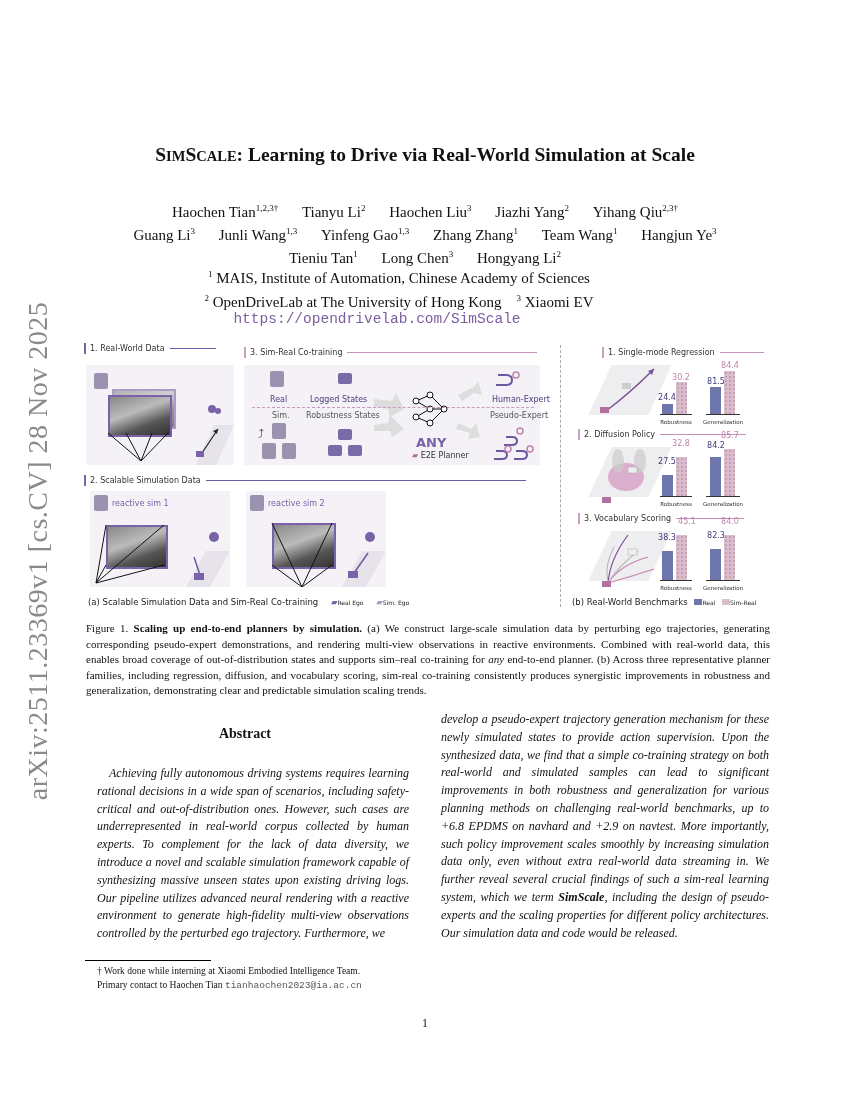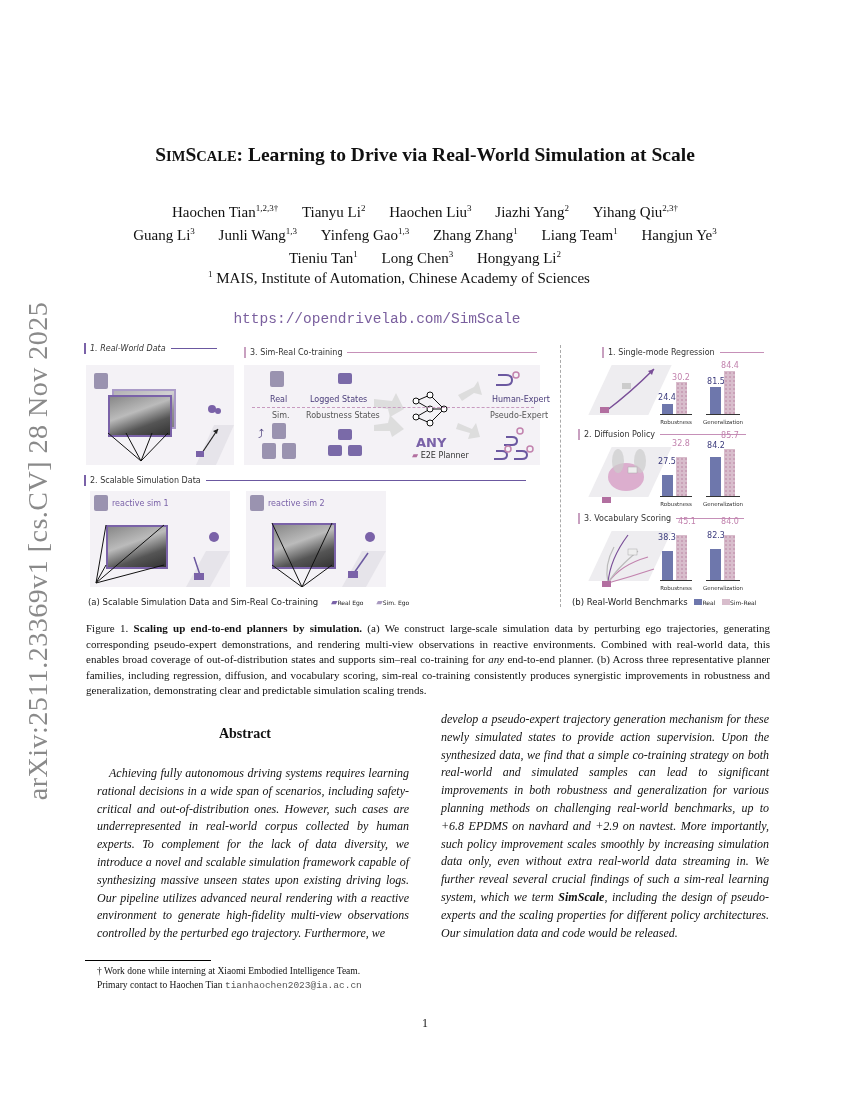--- a/index.html
+++ b/index.html
@@ -66,39 +66,40 @@
     <span class="au"><span>Tianyu Li</span><sup>2</sup></span>
     <span class="au"><span>Haochen Liu</span><sup>3</sup></span>
     <span class="au"><span>Jiazhi Yang</span><sup>2</sup></span>
     <span class="au"><span>Yihang Qiu</span><sup>2,3†</sup></span>
   </div>
   <div>
     <span class="au"><span>Guang Li</span><sup>3</sup></span>
     <span class="au"><span>Junli Wang</span><sup>1,3</sup></span>
     <span class="au"><span>Yinfeng Gao</span><sup>1,3</sup></span>
     <span class="au"><span>Zhang Zhang</span><sup>1</sup></span>
-    <span class="au"><span>Liang Team</span><sup>1</sup></span>
+    <span class="au"><span>Team Wang</span><sup>1</sup></span>
     <span class="au"><span>Hangjun Ye</span><sup>3</sup></span>
   </div>
   <div>
     <span class="au"><span>Tieniu Tan</span><sup>1</sup></span>
     <span class="au"><span>Long Chen</span><sup>3</sup></span>
     <span class="au"><span>Hongyang Li</span><sup>2</sup></span>
   </div>
 </div>
 
 <div class="abs affil">
   <div><sup>1</sup> <span>MAIS, Institute of Automation, Chinese Academy of Sciences</span></div>
+  <div><sup>2</sup> <span>OpenDriveLab at The University of Hong Kong</span>&nbsp;&nbsp;&nbsp; <sup>3</sup> <span>Xiaomi EV</span></div>
 </div>
 
 <div class="abs url">https://opendrivelab.com/SimScale</div>
 
 <div class="abs fig">
 
-  <div class="sec-h" style="left:0;top:0;font-style:italic;">
+  <div class="sec-h" style="left:0;top:0;">
       <span class="bar"></span>
       <span>1. Real-World Data</span>
       <span class="line" style="width:46px;"></span>
     </div>
   <div class="sec-h" style="left:160px;top:4px;">
       <span class="bar pink"></span>
       <span>3. Sim-Real Co-training</span>
       <span class="line pink" style="width:190px;"></span>
     </div>
 

